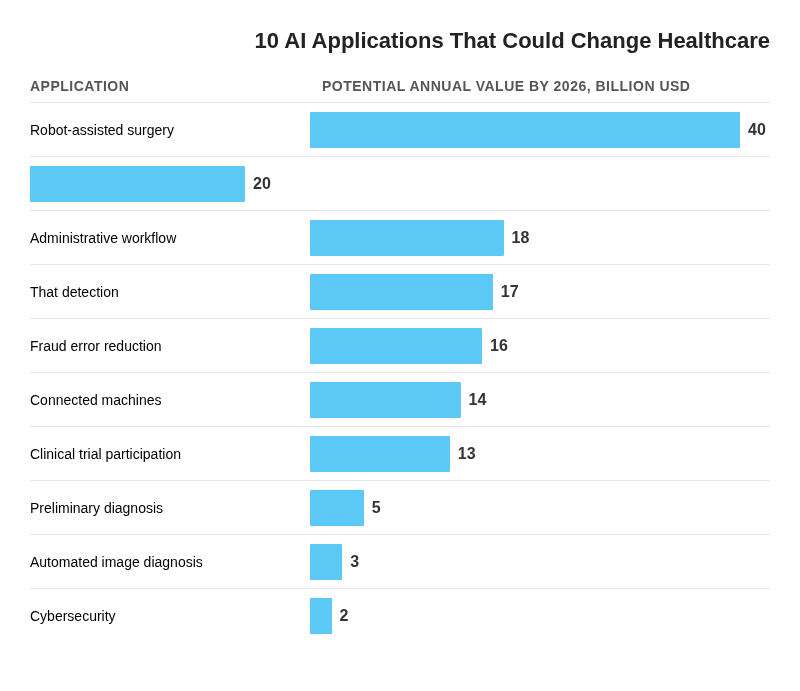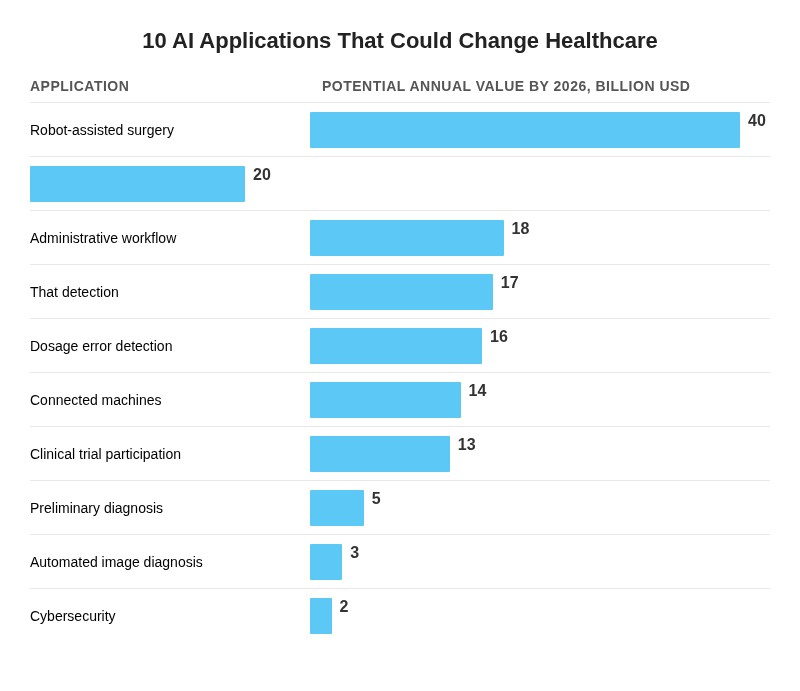--- a/index.html
+++ b/index.html
@@ -18,21 +18,21 @@
       align-items: flex-start;
       padding: 20px 30px;
     }
 
     .chart-container {
       width: 100%;
       max-width: 740px;
     }
 
     .chart-title {
-      text-align: center;
+      text-align: right;
       font-size: 22px;
       font-weight: 600;
       color: #222;
       margin-bottom: 24px;
       padding-top: 8px;
     }
 
     .chart-header {
       display: flex;
       margin-bottom: 8px;
@@ -73,21 +73,21 @@
       width: 280px;
       flex-shrink: 0;
       font-size: 14px;
       color: #000000;
       padding-right: 20px;
     }
 
     .bar-area {
       flex: 1;
       display: flex;
-      align-items: flex-start;
+      align-items: center;
     }
 
     .bar {
       height: 36px;
       background-color: #5bc8f5;
       border-radius: 1px;
     }
 
     .bar-value {
       font-size: 16px;
@@ -133,21 +133,21 @@
         </div>
       </div>
       <div class="chart-row">
         <div class="row-label">That detection</div>
         <div class="bar-area">
           <div class="bar" style="width: 182.75px; background-color: rgb(91, 200, 245);"></div>
           <span class="bar-value">17</span>
         </div>
       </div>
       <div class="chart-row">
-        <div class="row-label">Dosage error detection</div>
+        <div class="row-label">Fraud error reduction</div>
         <div class="bar-area">
           <div class="bar" style="width: 172px; background-color: rgb(91, 200, 245);"></div>
           <span class="bar-value">16</span>
         </div>
       </div>
       <div class="chart-row">
         <div class="row-label">Connected machines</div>
         <div class="bar-area">
           <div class="bar" style="width: 150.5px; background-color: rgb(91, 200, 245);"></div>
           <span class="bar-value">14</span>

